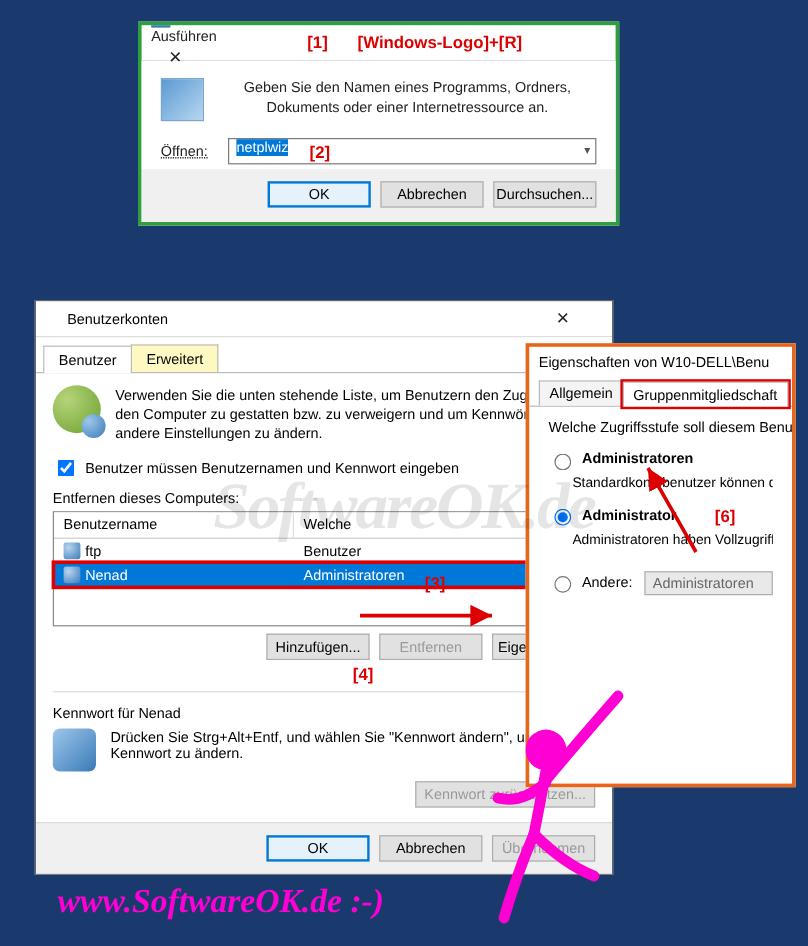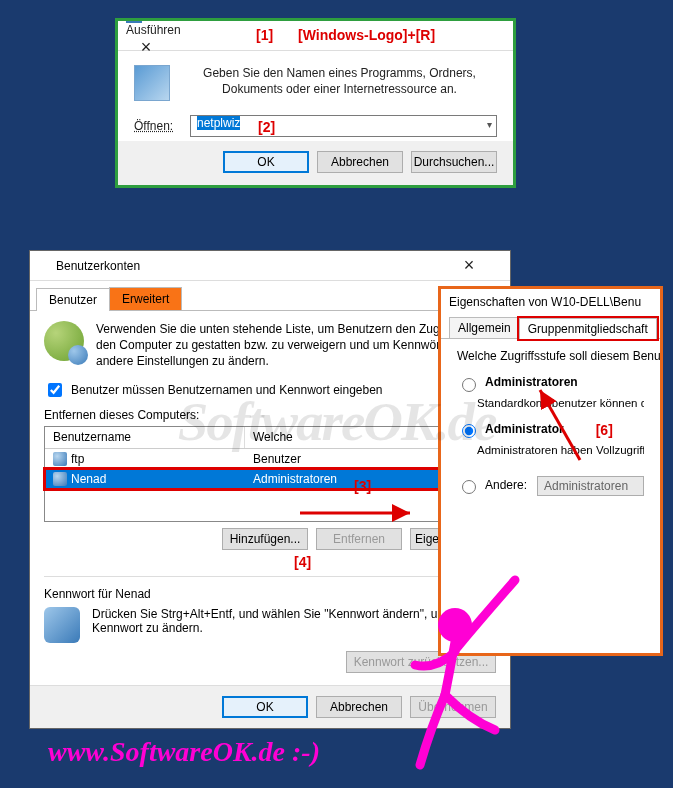--- a/index.html
+++ b/index.html
@@ -25,21 +25,21 @@
 .btn.default { border: 2px solid #0078d7; background: #e5f1fb; }
 .ann { position: absolute; font-weight: bold; font-size: 14px; color: #d00; }
 
 
 .ua-dialog { position: absolute; left: 29px; top: 250px; width: 482px; background: #fff; border: 1px solid #666; }
 .ua-title { display: flex; align-items: center; height: 30px; padding: 0 26px; border-bottom: 1px solid #ddd; }
 .ua-title-text { font-size: 12px; flex: 1; }
 .ua-tabs { display: flex; padding: 6px 6px 0 6px; border-bottom: 1px solid #bbb; }
 .ua-tab { font-size: 12px; padding: 4px 12px; border: 1px solid #bbb; border-bottom: none; background: #fff; margin-right: -1px; position: relative; }
 .ua-tab.active { top: 1px; background: #fff; z-index: 1; }
-.ua-tab.inactive { background: #f97316; }
+.ua-tab.inactive { background: #fef9c3; }
 .ua-body { padding: 10px 14px 12px 14px; }
 .ua-info { display: flex; gap: 12px; font-size: 12px; line-height: 1.35; }
 .ua-info-icon { width: 40px; height: 40px; background: radial-gradient(circle at 30% 30%, #b6d47a, #6aa02e); border-radius: 50%; flex-shrink: 0; position: relative; }
 .ua-info-icon::after { content: ""; position: absolute; right: -4px; bottom: -4px; width: 20px; height: 20px; background: radial-gradient(circle at 30% 30%, #9ec7ea, #3a7ab8); border-radius: 50%; }
 .ua-check { display: flex; align-items: center; gap: 6px; font-size: 12px; margin: 10px 0 8px 0; }
 .ua-check input { width: 14px; height: 14px; }
 .ua-list-label { font-size: 12px; margin: 6px 0 4px 0; }
 .ua-list { border: 1px solid #888; height: 96px; }
 .ua-list-head { display: flex; background: #fff; border-bottom: 1px solid #ccc; font-size: 12px; height: 22px; }
 .ua-list-head div { padding: 3px 8px; border-right: 1px solid #ddd; }

